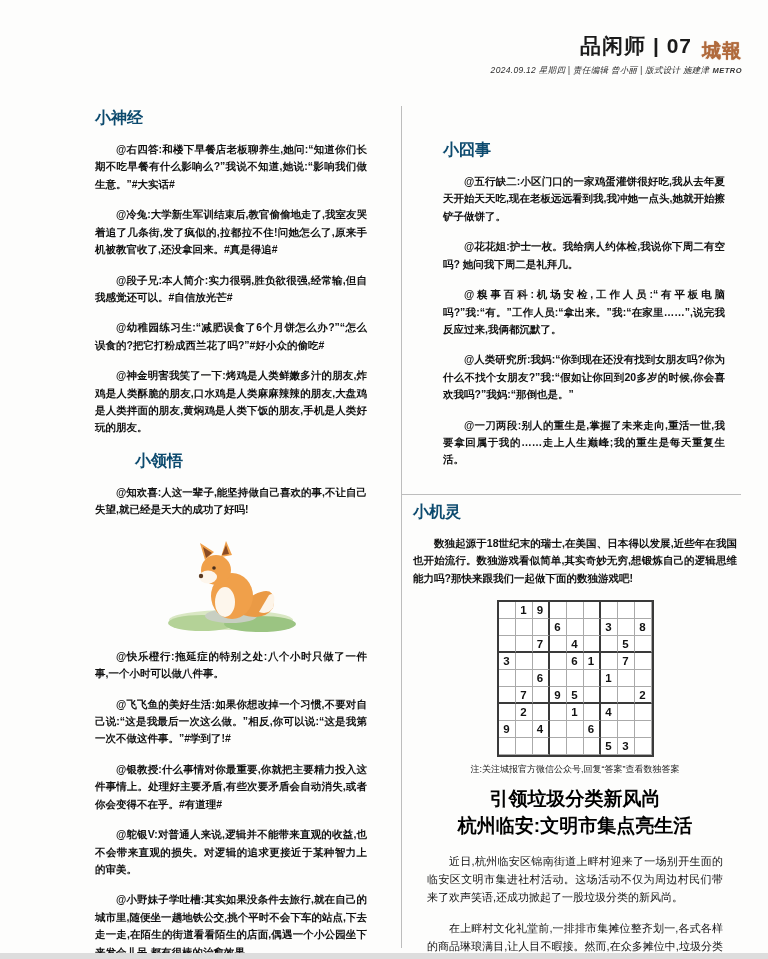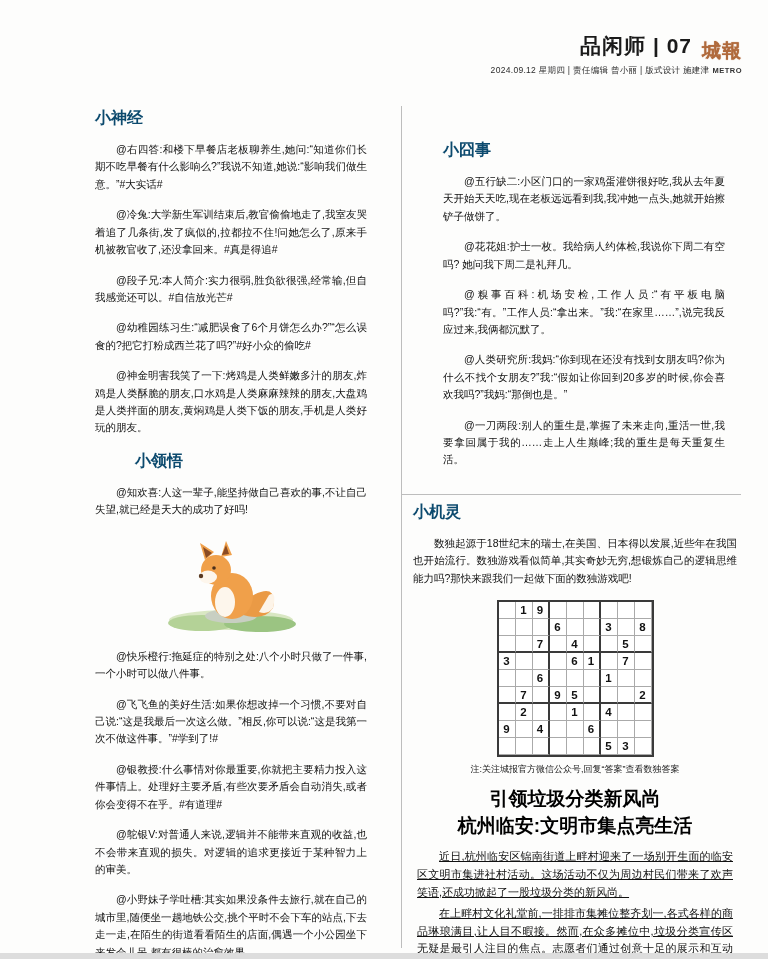--- a/index.html
+++ b/index.html
@@ -5,49 +5,49 @@
   html,body{margin:0;padding:0;background:#ddd;}
   .page{position:relative;width:768px;height:953px;background:#fdfdfc;margin:0 auto;
         font-family:"Liberation Sans","DejaVu Sans",sans-serif;color:#111;overflow:hidden;}
   
   .header{position:absolute;top:32px;right:26px;text-align:right;}
   .header-top{display:flex;align-items:flex-end;justify-content:flex-end;gap:10px;}
   .page-label{font-size:21px;font-weight:bold;letter-spacing:1px;color:#1a1a1a;}
   .brand-logo{display:flex;flex-direction:column;align-items:center;line-height:1;justify-content:flex-end;}
   .brand-chars{font-size:19px;font-weight:bold;color:#b06a3c;letter-spacing:1px;
                text-shadow:0 0 1px #b06a3c;}
-  .credits{margin-top:5px;font-size:8.5px;color:#2c2c2c;letter-spacing:.3px;}
+  .credits{margin-top:5px;font-size:8.5px;color:#2c2c2c;letter-spacing:.3px;font-style:italic;}
   .metro{font-weight:bold;font-size:7.5px;color:#333;margin-left:3px;letter-spacing:.5px;}
   
   .v-divider{position:absolute;left:401px;top:106px;width:1px;height:842px;background:#bdbdbd;}
   .h-divider{position:absolute;left:401px;top:494px;width:340px;height:1px;background:#bdbdbd;}
   
   .col-left{position:absolute;left:95px;top:108px;width:272px;}
   .col-right-top{position:absolute;left:443px;top:140px;width:282px;}
   .col-right-bottom{position:absolute;left:413px;top:502px;width:324px;}
   .sec-title{font-size:16px;font-weight:bold;margin:0 0 12px 0;color:#0c4a6e;}
   .sec-title.indent{margin-left:40px;margin-top:14px;}
   .item{font-size:10.5px;line-height:1.66;text-align:justify;text-indent:2em;
-        margin:8px 0 13px 0;}
+        margin:8px 0 13px 0;font-weight:bold;}
   
   .figure{width:150px;margin:2px auto 12px auto;}
   
   .sudoku-wrap{display:flex;justify-content:center;margin:12px 0 6px 0;}
   .sudoku{display:grid;grid-template-columns:repeat(9,17px);grid-auto-rows:17px;
           border:2px solid #3a3a3a;background:#fff;}
   .sudoku-cell{border-right:1px solid #aaa;border-bottom:1px solid #aaa;
                display:flex;align-items:center;justify-content:center;
                font-size:11.5px;font-weight:bold;color:#111;}
   .sudoku-cell.br3{border-right:2px solid #3a3a3a;}
   .sudoku-cell.bb3{border-bottom:2px solid #3a3a3a;}
   .sudoku-note{font-size:9px;text-align:center;color:#222;margin:4px 0 10px 0;}
   
   .headline{font-size:19px;font-weight:bold;text-align:center;line-height:1.4;
             margin:8px 0 9px 0;color:#000;}
-  .article-para{font-size:11px;line-height:1.6;text-align:justify;text-indent:2em;margin:4px;text-decoration:underline;}
+  .article-para{font-size:11px;line-height:1.6;text-align:justify;text-indent:2em;margin:14px;}
 </style>
 </head>
 <body>
 
 <div class="page">
 
   <div class="header">
     <div class="header-top">
       <span class="page-label">品闲师 | 07</span>
       <span class="brand-logo">

